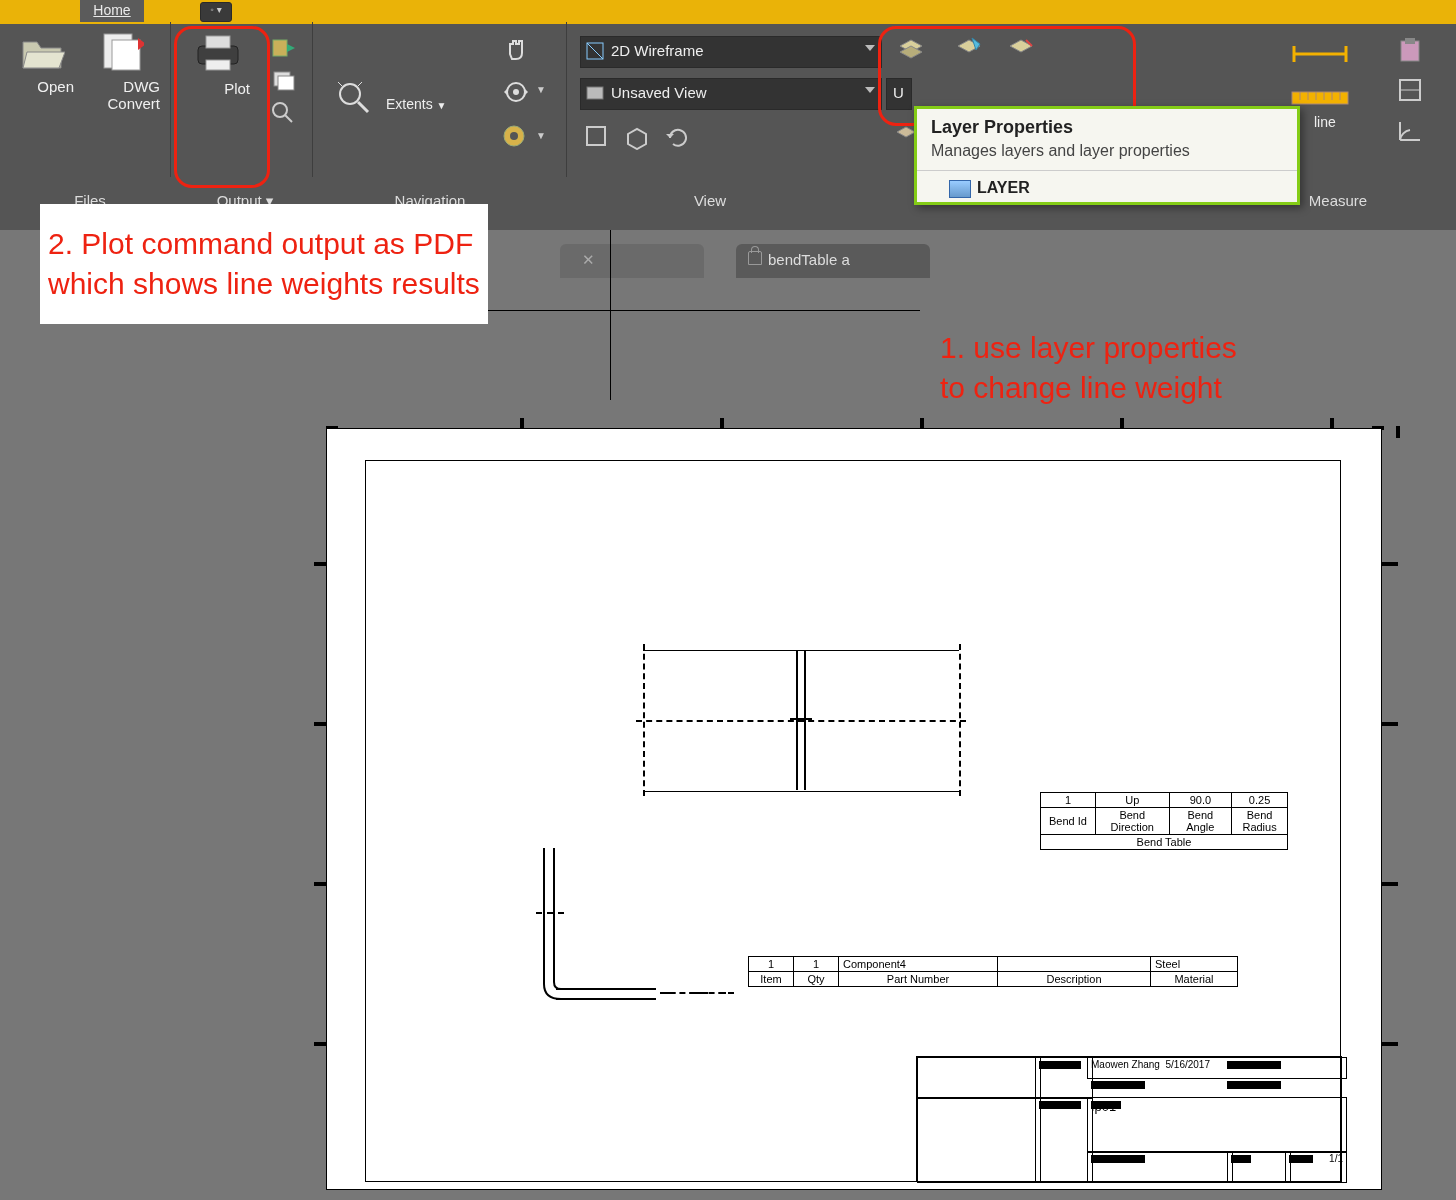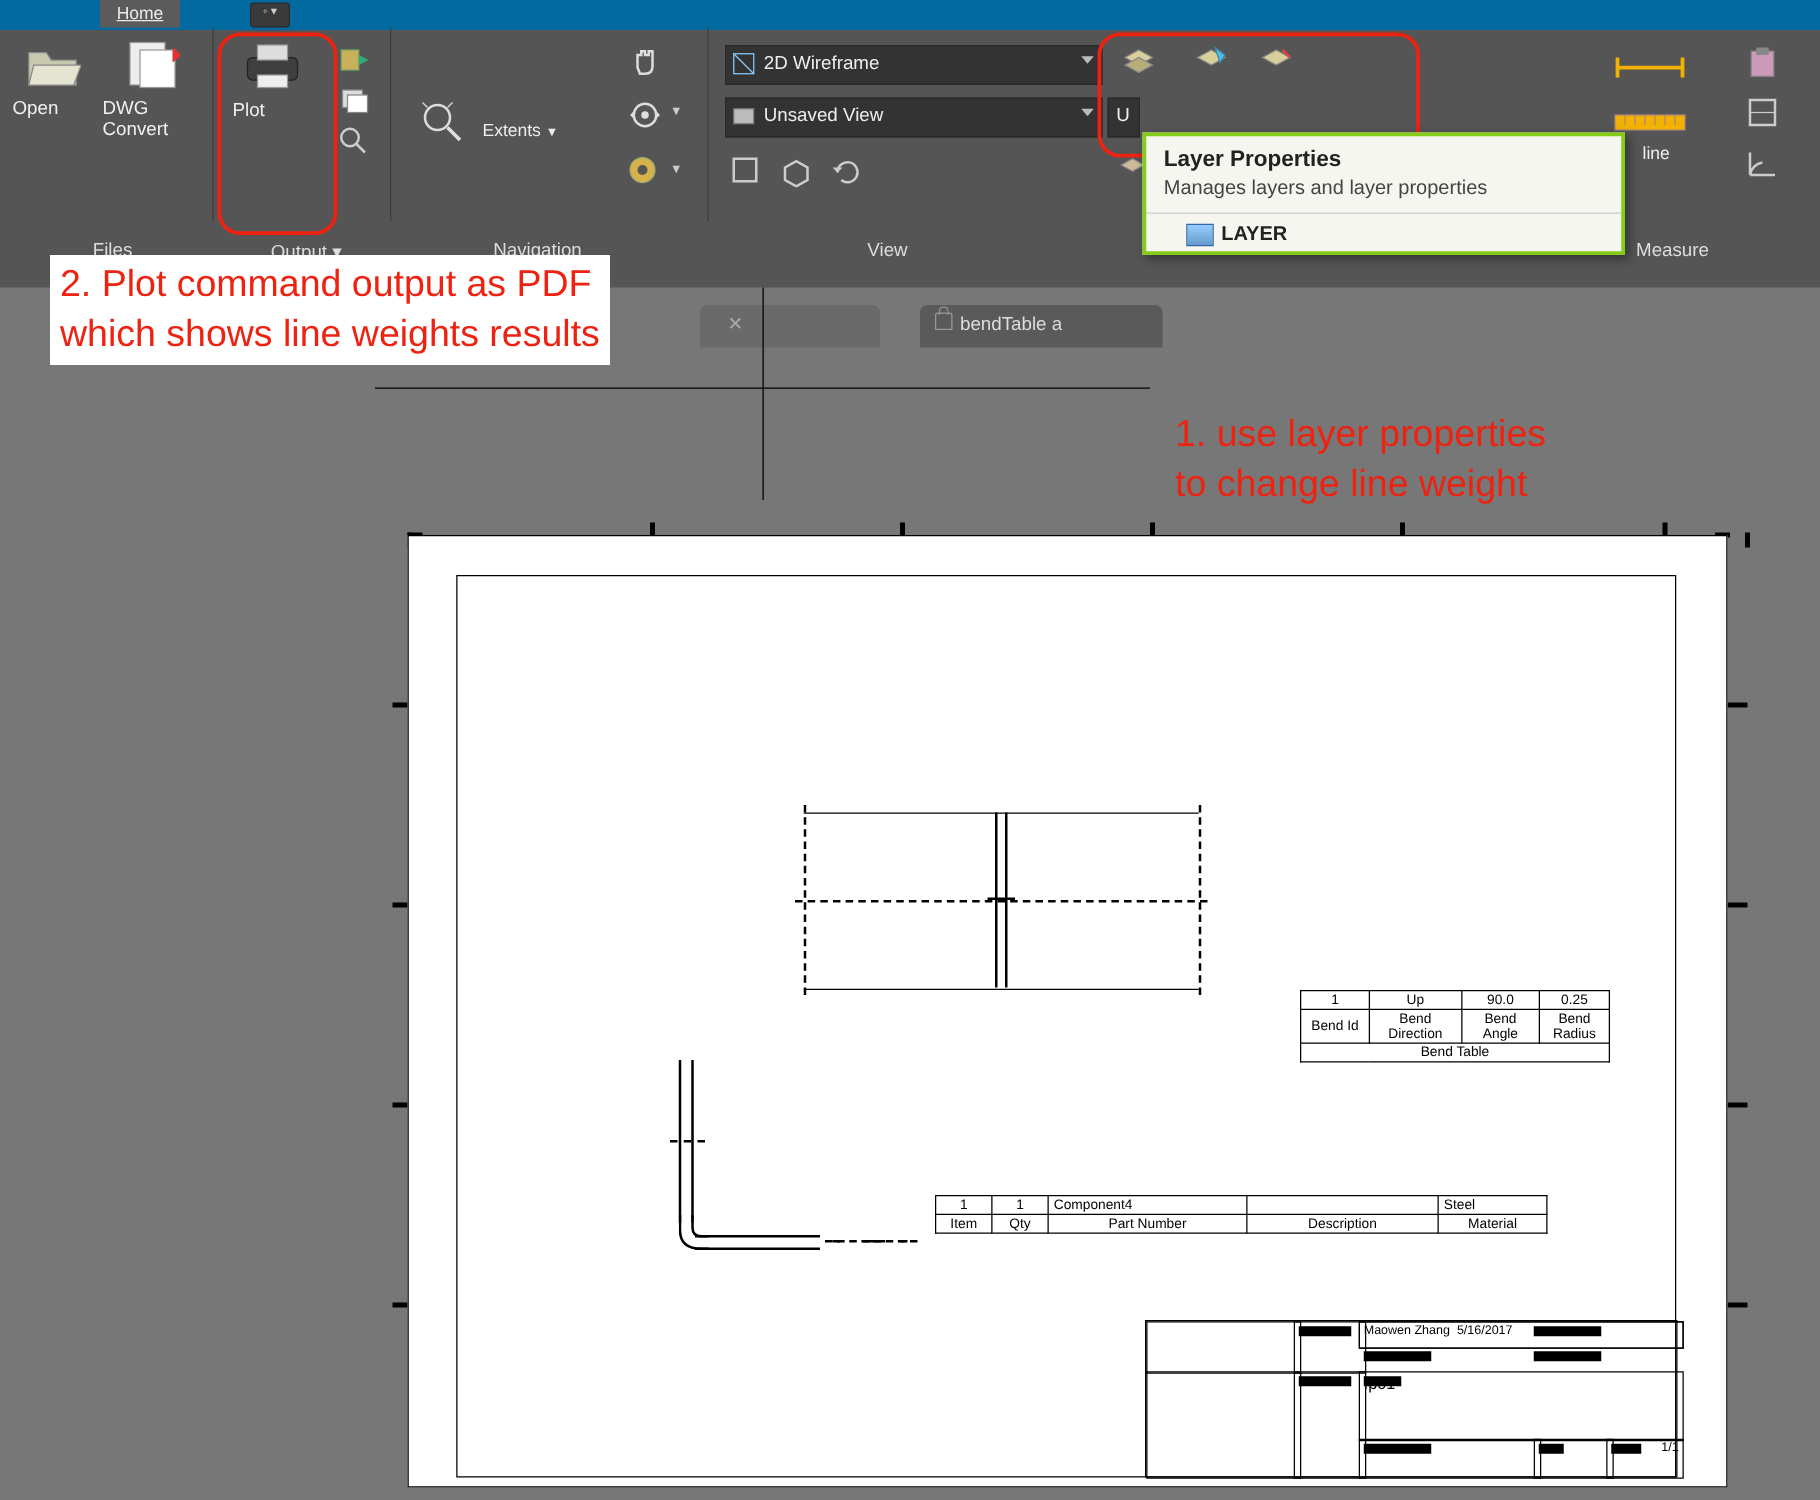--- a/index.html
+++ b/index.html
@@ -1,30 +1,30 @@
 <!DOCTYPE html>
 <html><head>
 <meta charset="utf-8">
 <style>
   html,body{margin:0;padding:0;width:1456px;height:1200px;background:#777;font-family:"Segoe UI",Arial,sans-serif;overflow:hidden}
   .ribbon{position:absolute;left:0;top:0;width:1456px;height:230px;background:#555}
-  .tabbar{position:absolute;left:0;top:0;width:1456px;height:24px;background:#0369a1}
+  .tabbar{position:absolute;left:0;top:0;width:1456px;height:24px;background:#eab308}
   .home-tab{position:absolute;left:80px;top:0;height:22px;width:64px;background:#5b5b5b;color:#eaeaea;font-size:14px;text-align:center;line-height:20px;text-decoration:underline}
   .dots{position:absolute;left:200px;top:2px;width:30px;height:18px;background:#3a3a3a;border:1px solid #2a2a2a;border-radius:3px;color:#ccc;font-size:10px;text-align:center;line-height:14px}
   .panel-sep{position:absolute;top:22px;height:155px;width:1px;background:#3e3e3e}
-  .big-btn{position:absolute;top:30px;text-align:left;color:#f0f0f0;font-size:15px}
+  .big-btn{position:absolute;top:30px;text-align:right;color:#f0f0f0;font-size:15px}
   .ic{display:block;margin:0 auto 6px}
   .sm-btn{position:absolute;color:#eee;font-size:14px}
   .sm-ic{display:inline-block;vertical-align:middle}
   .panel-title{position:absolute;top:192px;height:30px;color:#ddd;font-size:15px;text-align:center}
   .combo{position:absolute;height:30px;background:#333;border:1px solid #2a2a2a;color:#eee;font-size:15px;line-height:28px;padding-left:30px}
   .combo .arrow{position:absolute;right:6px;top:8px;width:0;height:0;border-left:5px solid transparent;border-right:5px solid transparent;border-top:6px solid #bbb}
   .combo .cico{position:absolute;left:4px;top:4px;width:20px;height:20px}
   .red-round{position:absolute;border:3px solid #e21;border-radius:18px}
-  .anno{position:absolute;color:#e21;font-size:30px;line-height:40px;background:#fff;padding:4px 8px}
+  .anno{position:absolute;color:#e21;font-size:30px;line-height:40px;background:#fff;padding:20px 8px}
   .anno2{position:absolute;color:#e21;font-size:30px;line-height:40px}
   .tooltip{position:absolute;background:#f6f6f0;border:3px solid #84cc16;box-shadow:3px 3px 8px rgba(0,0,0,.4);color:#444;font-size:16px}
   .tooltip .tt-title{font-weight:bold;padding:8px 14px 4px;font-size:18px;color:#222}
   .tooltip .tt-text{padding:0 14px 10px}
   .tooltip hr{border:none;border-top:1px solid #ccc;margin:0}
   .tooltip .tt-cmd{font-weight:bold;padding:8px 32px 4px;color:#222}
   .tooltip .tt-cmd .tt-ic{display:inline-block;width:20px;height:16px;background:linear-gradient(#9cf,#69c);border:1px solid #36a;vertical-align:middle;margin-right:6px}
   .tooltip .tt-help{padding:0 14px 10px}
   .doc-tab{position:absolute;top:244px;height:34px;background:#6a6a6a;border-top-left-radius:6px;border-top-right-radius:6px;color:#ddd;font-size:15px;line-height:32px;padding:0 12px}
   .doc-tab.inactive{background:#5a5a5a}

